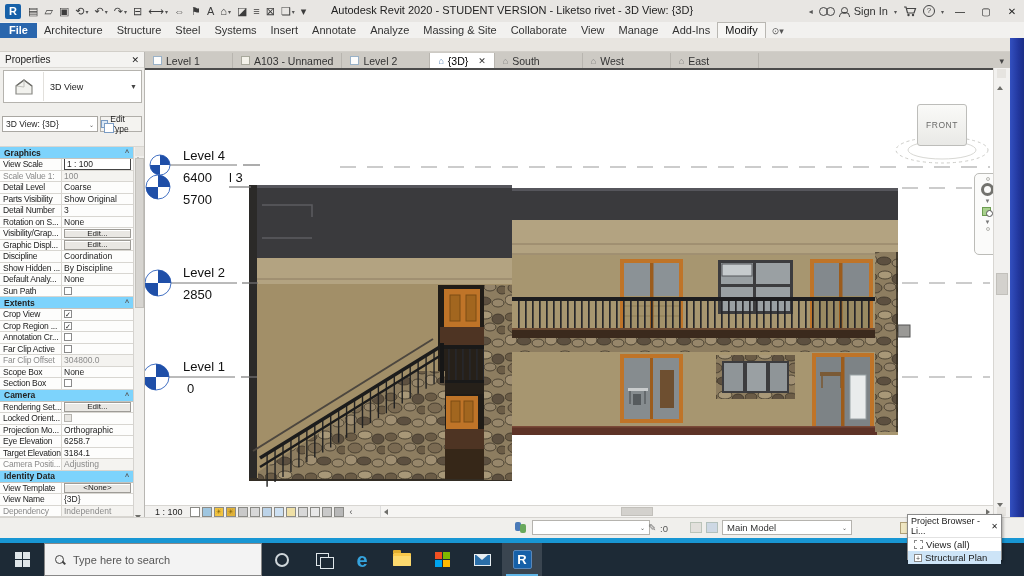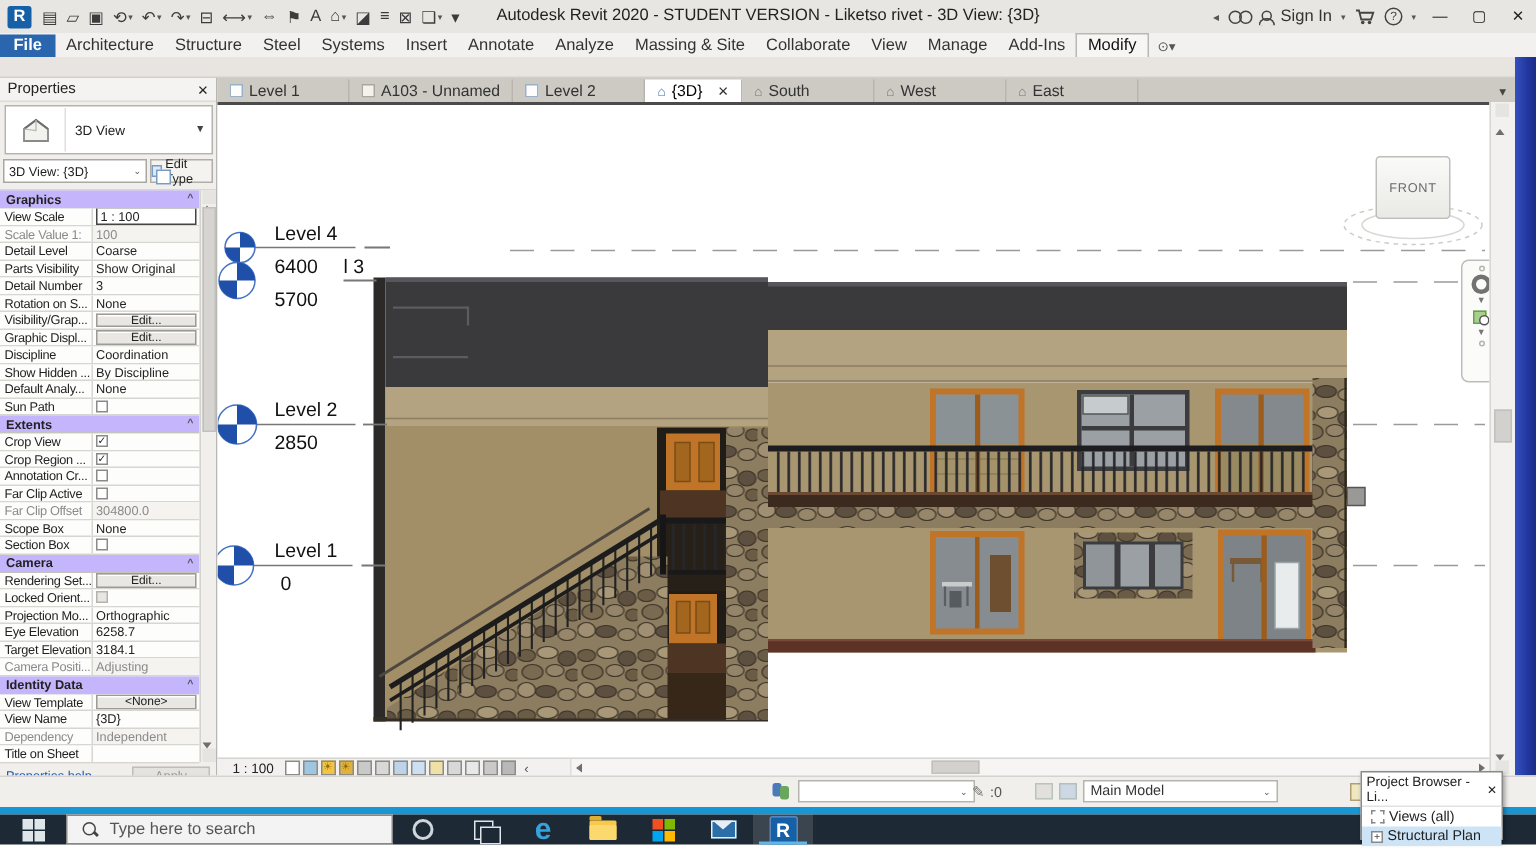--- a/index.html
+++ b/index.html
@@ -42,27 +42,27 @@
   .vticon.plan{width:9px;height:9px;border:1px solid #9ab2c8;background:#fdfdfd;display:inline-block;}
   .vticon.sheet{width:9px;height:9px;border:1px solid #a8a89c;background:#f4f2ea;display:inline-block;}
   .vtclose{margin-left:6px;font-size:9px;color:#333;}
   #vt-overflow{margin-left:auto;font-size:9px;color:#444;padding:0 6px 2px 0;}
   
   #props{left:0;top:52px;width:145px;height:465px;background:var(--ui-gray);border-right:1px solid #b8b6b2;font-size:8.5px;color:#222;}
   #props-title{height:16px;display:flex;align-items:center;justify-content:space-between;padding:0 5px;font-size:10px;color:#222;background:#f4f3f1;border-bottom:1px solid #dcdad6;}
   #type-sel{margin:2px 2px 0 3px;height:33px;background:#fff;border:1px solid #b5b3ae;display:flex;align-items:center;}
   #type-img{width:40px;height:29px;border-right:1px solid #e2e0dc;display:flex;align-items:center;justify-content:center;}
   #type-dd{margin-left:auto;margin-right:4px;font-size:7px;color:#444;}
-  #inst-row{display:flex;gap:2px;padding:3px 2px;align-items:center;}
+  #inst-row{display:flex;gap:2px;padding:13px 2px;align-items:center;}
   #inst-combo{flex:0 0 96px;height:16px;background:#fff;border:1px solid #a9a7a2;display:flex;align-items:center;justify-content:space-between;padding:0 3px;font-size:8.5px;}
   #edit-type-btn{height:16px;flex:1;display:flex;align-items:center;gap:2px;justify-content:center;background:#f4f3f0;border:1px solid #b0aea9;font-size:8.5px;}
   .et-ic{width:8px;height:8px;border:1px solid #7a9cc4;background:#dce8f4;position:relative;}
   .et-ic::after{content:"";position:absolute;left:2px;top:2px;width:8px;height:8px;border:1px solid #7a9cc4;background:#fff;}
   #pgrid{position:relative;margin-top:1px;border-top:1px solid var(--panel-line);}
-  .phead{height:12px;background:#c4b5fd;font-weight:bold;display:flex;align-items:center;justify-content:space-between;padding:0 4px;border-bottom:1px solid #c6c3bd;}
+  .phead{height:12px;background:#7dd3fc;font-weight:bold;display:flex;align-items:center;justify-content:space-between;padding:0 4px;border-bottom:1px solid #c6c3bd;}
   .phead .pin{font-size:7px;color:#555;}
   .prow{height:11.5px;display:flex;border-bottom:1px solid var(--panel-line);background:#fdfdfc;}
   .plabel{flex:0 0 62px;padding:0 0 0 3px;border-right:1px solid var(--panel-line);white-space:nowrap;overflow:hidden;display:flex;align-items:center;letter-spacing:-.2px;}
   .pval{flex:1;padding:0 2px;display:flex;align-items:center;white-space:nowrap;overflow:hidden;}
   .pval.muted{color:#8a8a8a;background:#f4f3f0;}
   .pval.input span{border:1px solid #444;background:#fff;padding:0 2px;width:100%;}
   .pbtn{width:100%;height:9.5px;background:#e9e7e3;border:1px solid #9d9b96;box-shadow:inset 0 1px 0 #fff;display:flex;align-items:center;justify-content:center;font-size:8px;}
   .pchk{width:8px;height:8px;border:1px solid #8a8a8a;background:#fff;font-size:7px;line-height:7px;text-align:center;color:#222;}
   .pchk.muted{background:#e8e6e2;border-color:#b5b3ae;}
   #pscroll{position:absolute;right:0;top:0;width:11px;height:381px;background:#f0efec;border-left:1px solid #d5d3cf;}
@@ -111,21 +111,21 @@
   .sb-ric{position:absolute;top:4px;width:12px;height:12px;border:1px solid #b0a078;background:#efe6c2;}
   
   #pbrowser{left:907px;top:514px;width:95px;height:46px;background:#fff;border:1px solid #8a8a8a;box-shadow:1px 2px 3px rgba(0,0,0,.35);z-index:50;font-size:9.5px;color:#222;}
   #pb-title{display:flex;justify-content:space-between;align-items:center;padding:1px 3px;font-size:9px;border-bottom:1px solid #e2e2e2;}
   .pb-row{display:flex;align-items:center;gap:3px;padding:1px 2px 1px 6px;white-space:nowrap;}
   .pb-row.sel{background:#cde4f7;}
   .pb-views-ic{width:9px;height:9px;border:1px dashed #888;display:inline-block;}
   .pb-plus{width:8px;height:8px;border:1px solid #888;font-size:7px;line-height:7px;text-align:center;color:#444;background:#fff;}
   
   #tbblue{left:0;top:538px;width:1024px;height:5px;background:var(--tb-blue);}
-  #taskbar{left:0;top:543px;width:1024px;height:20px;background:var(--taskbar);display:flex;align-items:stretch;color:#e8eef2;}
+  #taskbar{left:0;top:543px;width:1024px;height:33px;background:var(--taskbar);display:flex;align-items:stretch;color:#e8eef2;}
   #start{width:44px;display:flex;align-items:center;justify-content:center;}
   .winlogo{display:grid;grid-template-columns:7px 7px;grid-template-rows:7px 7px;gap:1px;}
   .winlogo i{background:#dfe6ea;}
   #search{width:218px;background:#f3f3f3;border:1px solid #888;display:flex;align-items:center;gap:8px;padding-left:10px;color:#555;font-size:11px;}
   .mag{width:10px;height:10px;position:relative;}
   .mag::before{content:"";position:absolute;width:7px;height:7px;border:1.5px solid #444;border-radius:50%;}
   .mag::after{content:"";position:absolute;left:7px;top:7px;width:4px;height:1.5px;background:#444;transform:rotate(45deg);}
   .tapp{width:40px;display:flex;align-items:center;justify-content:center;position:relative;}
   .tapp.active{background:rgba(255,255,255,.13);}
   .tapp.active::after{content:"";position:absolute;left:4px;bottom:0;width:32px;height:2px;background:#5fb6e8;}

